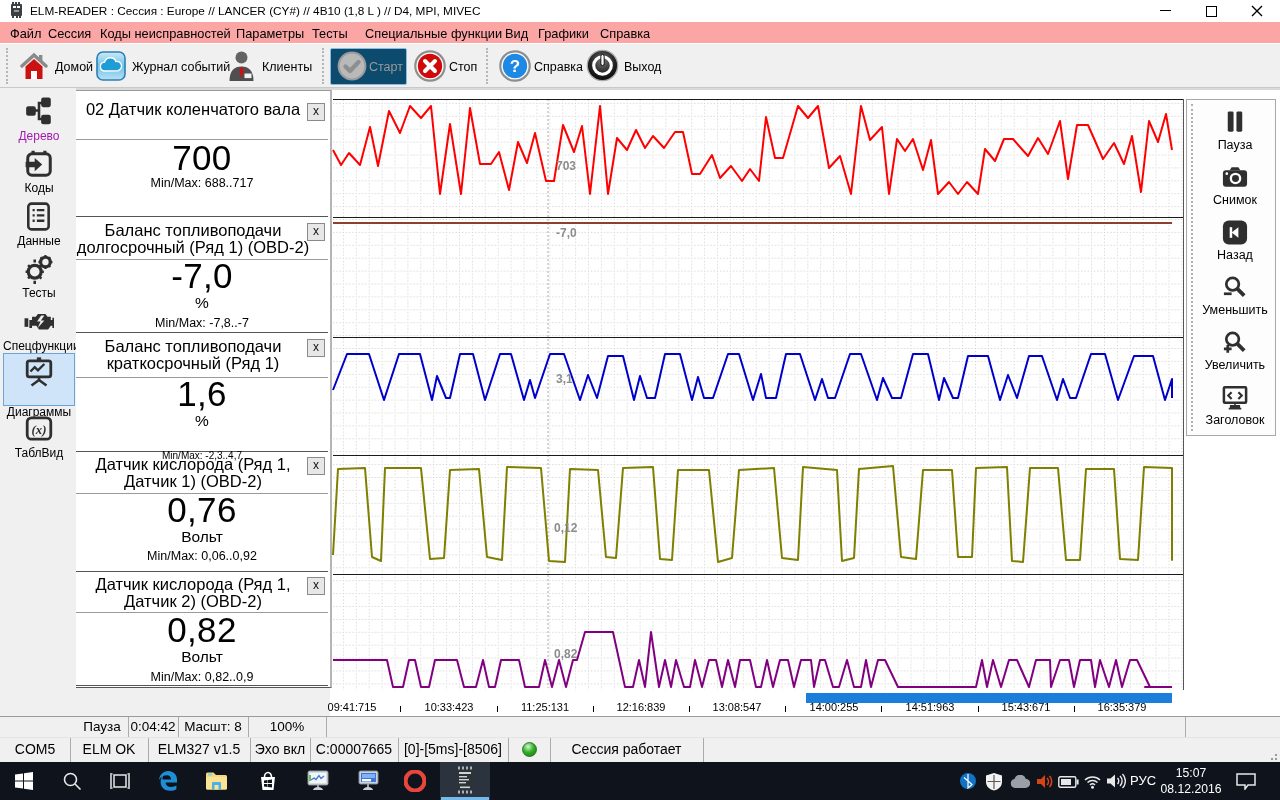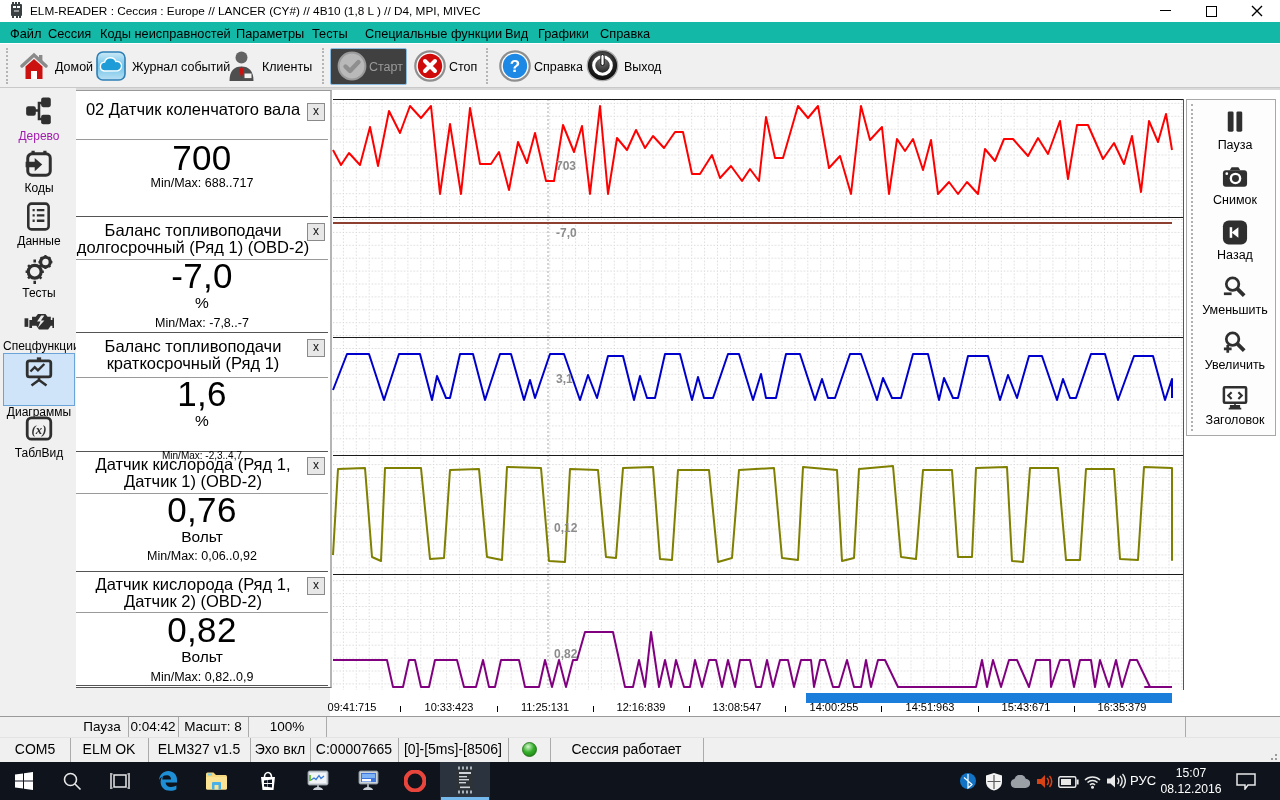--- a/index.html
+++ b/index.html
@@ -18,21 +18,21 @@
       <rect x="7" y="4" width="3" height="2" fill="#fff"></rect>
       <rect x="4" y="8" width="5" height="2" fill="#999"></rect>
     </svg>
 <div style="position:absolute;left:30px;top:4px;font-size:11.8px">ELM-READER : Сессия : Europe // LANCER (CY#) // 4B10 (1,8 L ) // D4, MPI, MIVEC</div>
 <div style="position:absolute;left:1160px;top:10px;width:11px;border-top:1.4px solid #000"></div>
 <div style="position:absolute;left:1206px;top:6px;width:9px;height:9px;border:1.4px solid #000"></div>
 <svg width="12" height="12" viewBox="0 0 12 12" style="position:absolute;left:1251px;top:5px">
       <path d="M1 1 L11 11 M11 1 L1 11" stroke="#000" stroke-width="1.4"></path>
     </svg>
 </div>
-<div style="position:absolute;left:0;top:22px;width:1280px;height:21px;background:#14b8a6;border-bottom:1px solid #f0f0f0">
+<div style="position:absolute;left:0;top:22px;width:1280px;height:21px;background:#fca5a5;border-bottom:1px solid #f0f0f0">
     <div style="position:absolute;left:10px;top:4px;font-size:12.8px">Файл</div>
     <div style="position:absolute;left:48px;top:4px;font-size:12.8px">Сессия</div>
     <div style="position:absolute;left:100px;top:4px;font-size:12.8px">Коды неисправностей</div>
     <div style="position:absolute;left:236px;top:4px;font-size:12.8px">Параметры</div>
     <div style="position:absolute;left:312px;top:4px;font-size:12.8px">Тесты</div>
     <div style="position:absolute;left:365px;top:4px;font-size:12.8px">Специальные функции</div>
     <div style="position:absolute;left:505px;top:4px;font-size:12.8px">Вид</div>
     <div style="position:absolute;left:538px;top:4px;font-size:12.8px">Графики</div>
     <div style="position:absolute;left:600px;top:4px;font-size:12.8px">Справка</div>
   </div>
@@ -61,21 +61,21 @@
         <path d="M8 20 a4.5 4.5 0 0 1 .6-8.9 a6 6 0 0 1 11.3-.6 a4.2 4.2 0 0 1 1.9 9.2 z" fill="#1e9cd8" stroke="#fff" stroke-width="1.4"></path>
       </svg></div>
 <div style="position:absolute;left:132px;top:16px;font-size:12.5px">Журнал событий</div>
 <div style="position:absolute;left:229px;top:7px"><svg width="25" height="30" viewBox="0 0 25 30">
         <circle cx="12.5" cy="6.5" r="6" fill="#636363"></circle>
         <path d="M0.5 30 C0.5 20 5 15.5 12.5 15.5 C20 15.5 24.5 20 24.5 30 z" fill="#4f4f4f"></path>
         <path d="M12.5 15.5 l-2.3 3.5 2.3 9 2.3-9z" fill="#cc1111"></path>
         <rect x="15.5" y="22.5" width="7" height="4.6" fill="#f2f2f2"></rect>
       </svg></div>
 <div style="position:absolute;left:262px;top:16px;font-size:12.5px">Клиенты</div>
-<div style="position:absolute;left:330px;top:4px;width:77px;height:37px;background:#404040;border:1px solid #8cbbe0;border-radius:2px;box-sizing:border-box">
+<div style="position:absolute;left:330px;top:4px;width:77px;height:37px;background:#0c4a6e;border:1px solid #8cbbe0;border-radius:2px;box-sizing:border-box">
 <div style="position:absolute;left:6px;top:2px"><svg width="30" height="30" viewBox="0 0 30 30">
           <circle cx="15" cy="15" r="13.4" fill="#b9b9b9" stroke="#9a9a9a" stroke-width="2"></circle>
           <path d="M8.5 15.5 l4.5 4.5 8.5-9" stroke="#8f8f8f" stroke-width="4.4" fill="none" stroke-linecap="round" stroke-linejoin="round"></path>
         </svg></div>
 <div style="position:absolute;left:38px;top:11px;font-size:12.5px;color:#9a9a9a">Старт</div>
     </div>
 <div style="position:absolute;left:414px;top:6px"><svg width="32" height="32" viewBox="0 0 32 32">
         <circle cx="16" cy="16" r="14.7" fill="#fff" stroke="#8e8e8e" stroke-width="2.2"></circle>
         <circle cx="16" cy="16" r="12.2" fill="#cf0a0a"></circle>
         <path d="M11 11 l10 10 M21 11 l-10 10" stroke="#fff" stroke-width="4" stroke-linecap="round"></path>

